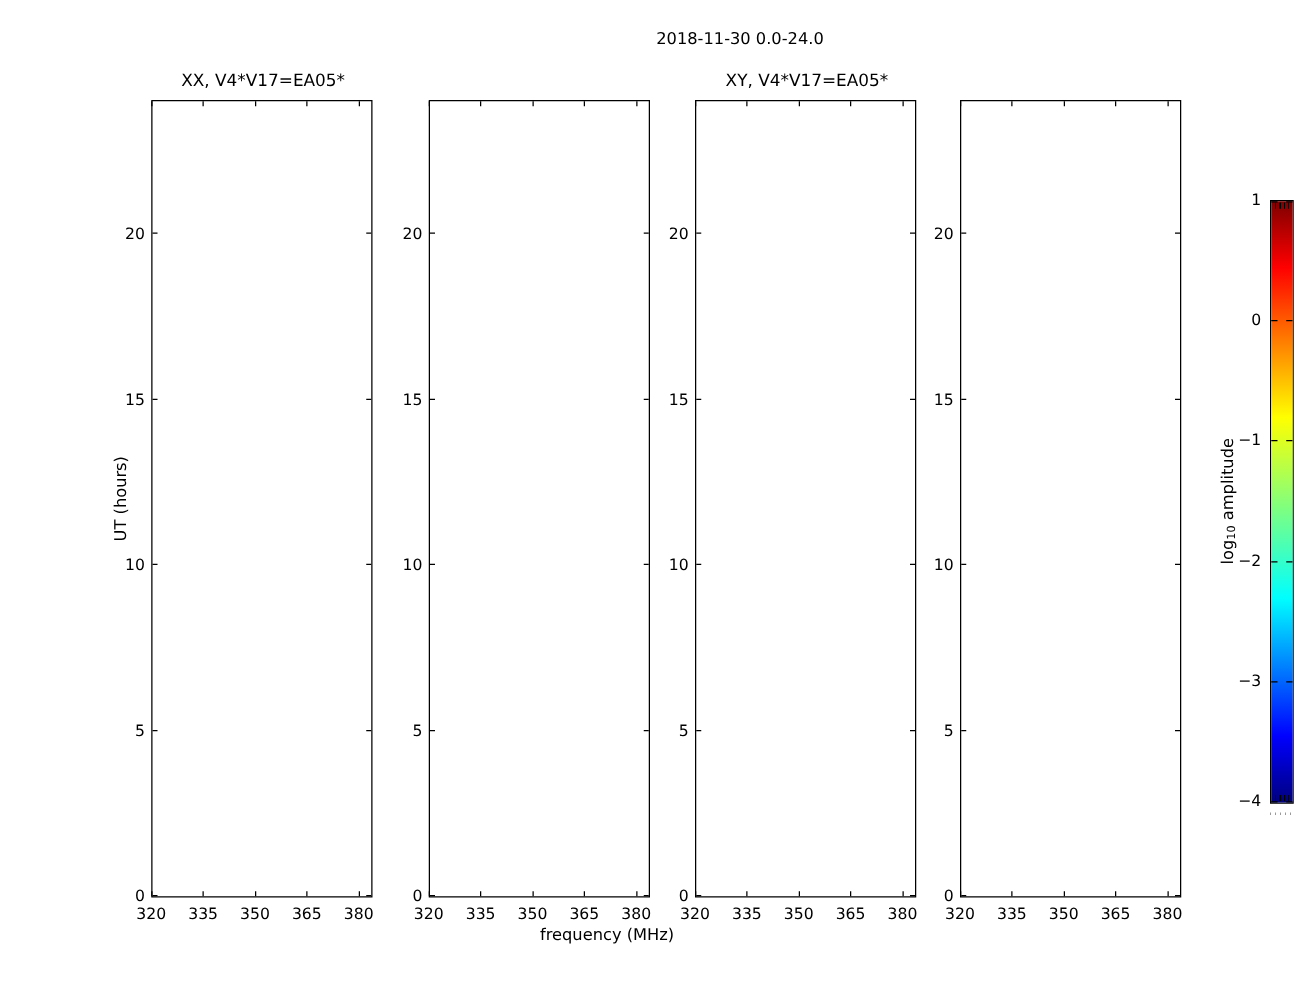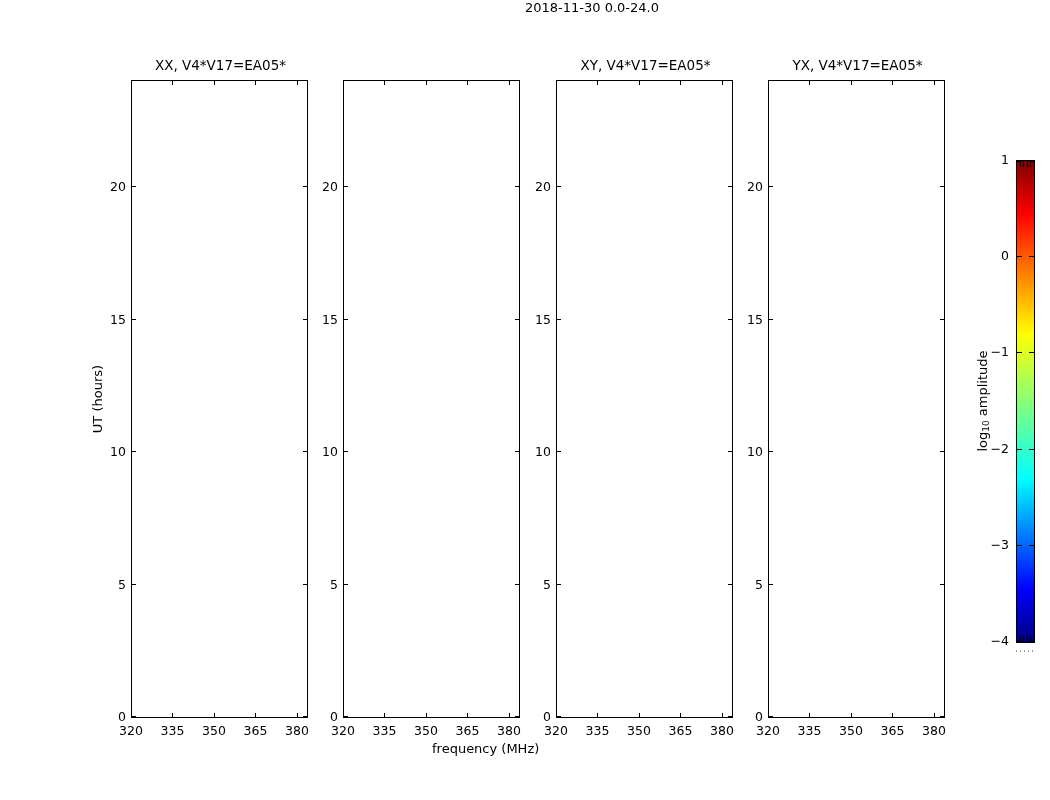--- a/index.html
+++ b/index.html
@@ -25,24 +25,24 @@
            background:repeating-linear-gradient(to right,#9a9a9a 0 1px,transparent 1px 4px)}
   .cb-tick-label{position:absolute;width:34px;text-align:right;font-size:12.5px;
                  line-height:16px;left:975px}
   .sub{font-size:9px;vertical-align:-2px}
 </style>
 </head>
 <body>
 
 <div class="figure">
 
-  <div class="fig-text" style="left:525px;top:0;font-size:13px">2018-11-30 0.0-24.0</div>
+  <div class="fig-text" style="left:525px;top:24px;font-size:13px">2018-11-30 0.0-24.0</div>
 
   <div id="panels">
-      <div class="panel" style="left: 131px; padding-left: 22px;">
+      <div class="panel" style="left: 121px; padding-left: 22px;">
         <div class="panel-title">XX, V4*V17=EA05*</div>
         <div class="tick" style="left: -1px; bottom: 0px; width: 1px; height: 4px;"></div>
         <div class="tick" style="left: -1px; top: 0px; width: 1px; height: 4px;"></div>
         <div class="xtick-label" style="left: -1px;">320</div>
         <div class="tick" style="left: 40.4844px; bottom: 0px; width: 1px; height: 4px;"></div>
         <div class="tick" style="left: 40.4844px; top: 0px; width: 1px; height: 4px;"></div>
         <div class="xtick-label" style="left: 40.4844px;">335</div>
         <div class="tick" style="left: 81.9688px; bottom: 0px; width: 1px; height: 4px;"></div>
         <div class="tick" style="left: 81.9688px; top: 0px; width: 1px; height: 4px;"></div>
         <div class="xtick-label" style="left: 81.9688px;">350</div>
@@ -127,21 +127,20 @@
         <div class="tick" style="right: 0px; top: 370px; width: 4px; height: 1px;"></div>
         <div class="ytick-label" style="top: 363px;">10</div>
         <div class="tick" style="left: 0px; top: 237.5px; width: 4px; height: 1px;"></div>
         <div class="tick" style="right: 0px; top: 237.5px; width: 4px; height: 1px;"></div>
         <div class="ytick-label" style="top: 230.5px;">15</div>
         <div class="tick" style="left: 0px; top: 105px; width: 4px; height: 1px;"></div>
         <div class="tick" style="right: 0px; top: 105px; width: 4px; height: 1px;"></div>
         <div class="ytick-label" style="top: 98px;">20</div>
       </div>
       <div class="panel" style="left: 768px;">
-        <div class="panel-title">YX, V4*V17=EA05*</div>
         <div class="tick" style="left: -1px; bottom: 0px; width: 1px; height: 4px;"></div>
         <div class="tick" style="left: -1px; top: 0px; width: 1px; height: 4px;"></div>
         <div class="xtick-label" style="left: -1px;">320</div>
         <div class="tick" style="left: 40.4844px; bottom: 0px; width: 1px; height: 4px;"></div>
         <div class="tick" style="left: 40.4844px; top: 0px; width: 1px; height: 4px;"></div>
         <div class="xtick-label" style="left: 40.4844px;">335</div>
         <div class="tick" style="left: 81.9688px; bottom: 0px; width: 1px; height: 4px;"></div>
         <div class="tick" style="left: 81.9688px; top: 0px; width: 1px; height: 4px;"></div>
         <div class="xtick-label" style="left: 81.9688px;">350</div>
         <div class="tick" style="left: 123.453px; bottom: 0px; width: 1px; height: 4px;"></div>

